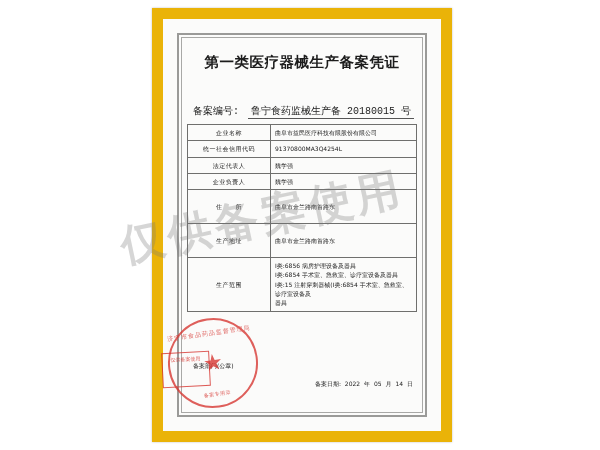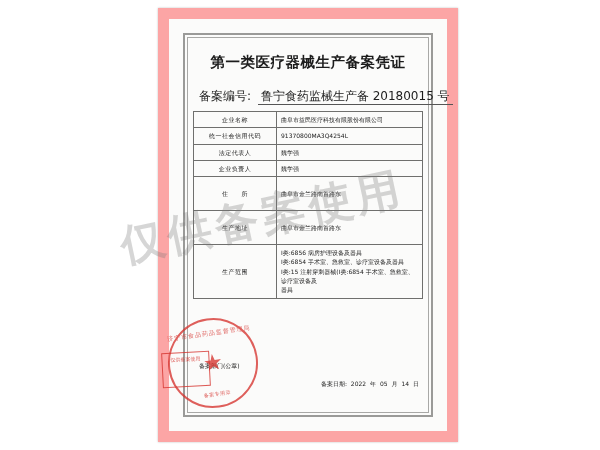--- a/index.html
+++ b/index.html
@@ -15,25 +15,25 @@
   }
   #page {
     position: relative;
     width: 600px;
     height: 450px;
     background: #ffffff;
   }
   
   #sheet {
     position: absolute;
-    left: 158px;
+    left: 152px;
     top: 8px;
     width: 300px;
     height: 434px;
-    background: #fca5a5;
+    background: #eab308;
     box-shadow: 0 0 2px rgba(0,0,0,0.25);
   }
   #sheet-inner {
     position: absolute;
     left: 11px;
     top: 11px;
     right: 11px;
     bottom: 11px;
     background: #fbfbfa;
   }
@@ -71,25 +71,26 @@
     margin-top: 10px;
     white-space: nowrap;
   }
   .title-rule {
     width: 86%;
     margin: 3px auto 0 auto;
     height: 1px;
     background: transparent;
   }
   .record-no {
-    margin-top: 12px;
-    font-size: 12px;
+    margin-top: 28px;
+    font-size: 10px;
     color: #1c1c1c;
     padding-left: 6px;
     white-space: nowrap;
+    font-family: Liberation Mono, monospace;
   }
   .record-no .label { margin-right: 3px; }
   .record-no .value {
     border-bottom: 1px solid #555;
     padding: 0 3px 1px 3px;
   }
   table.main {
     margin-top: 6px;
     width: 100%;
     border-collapse: collapse;

